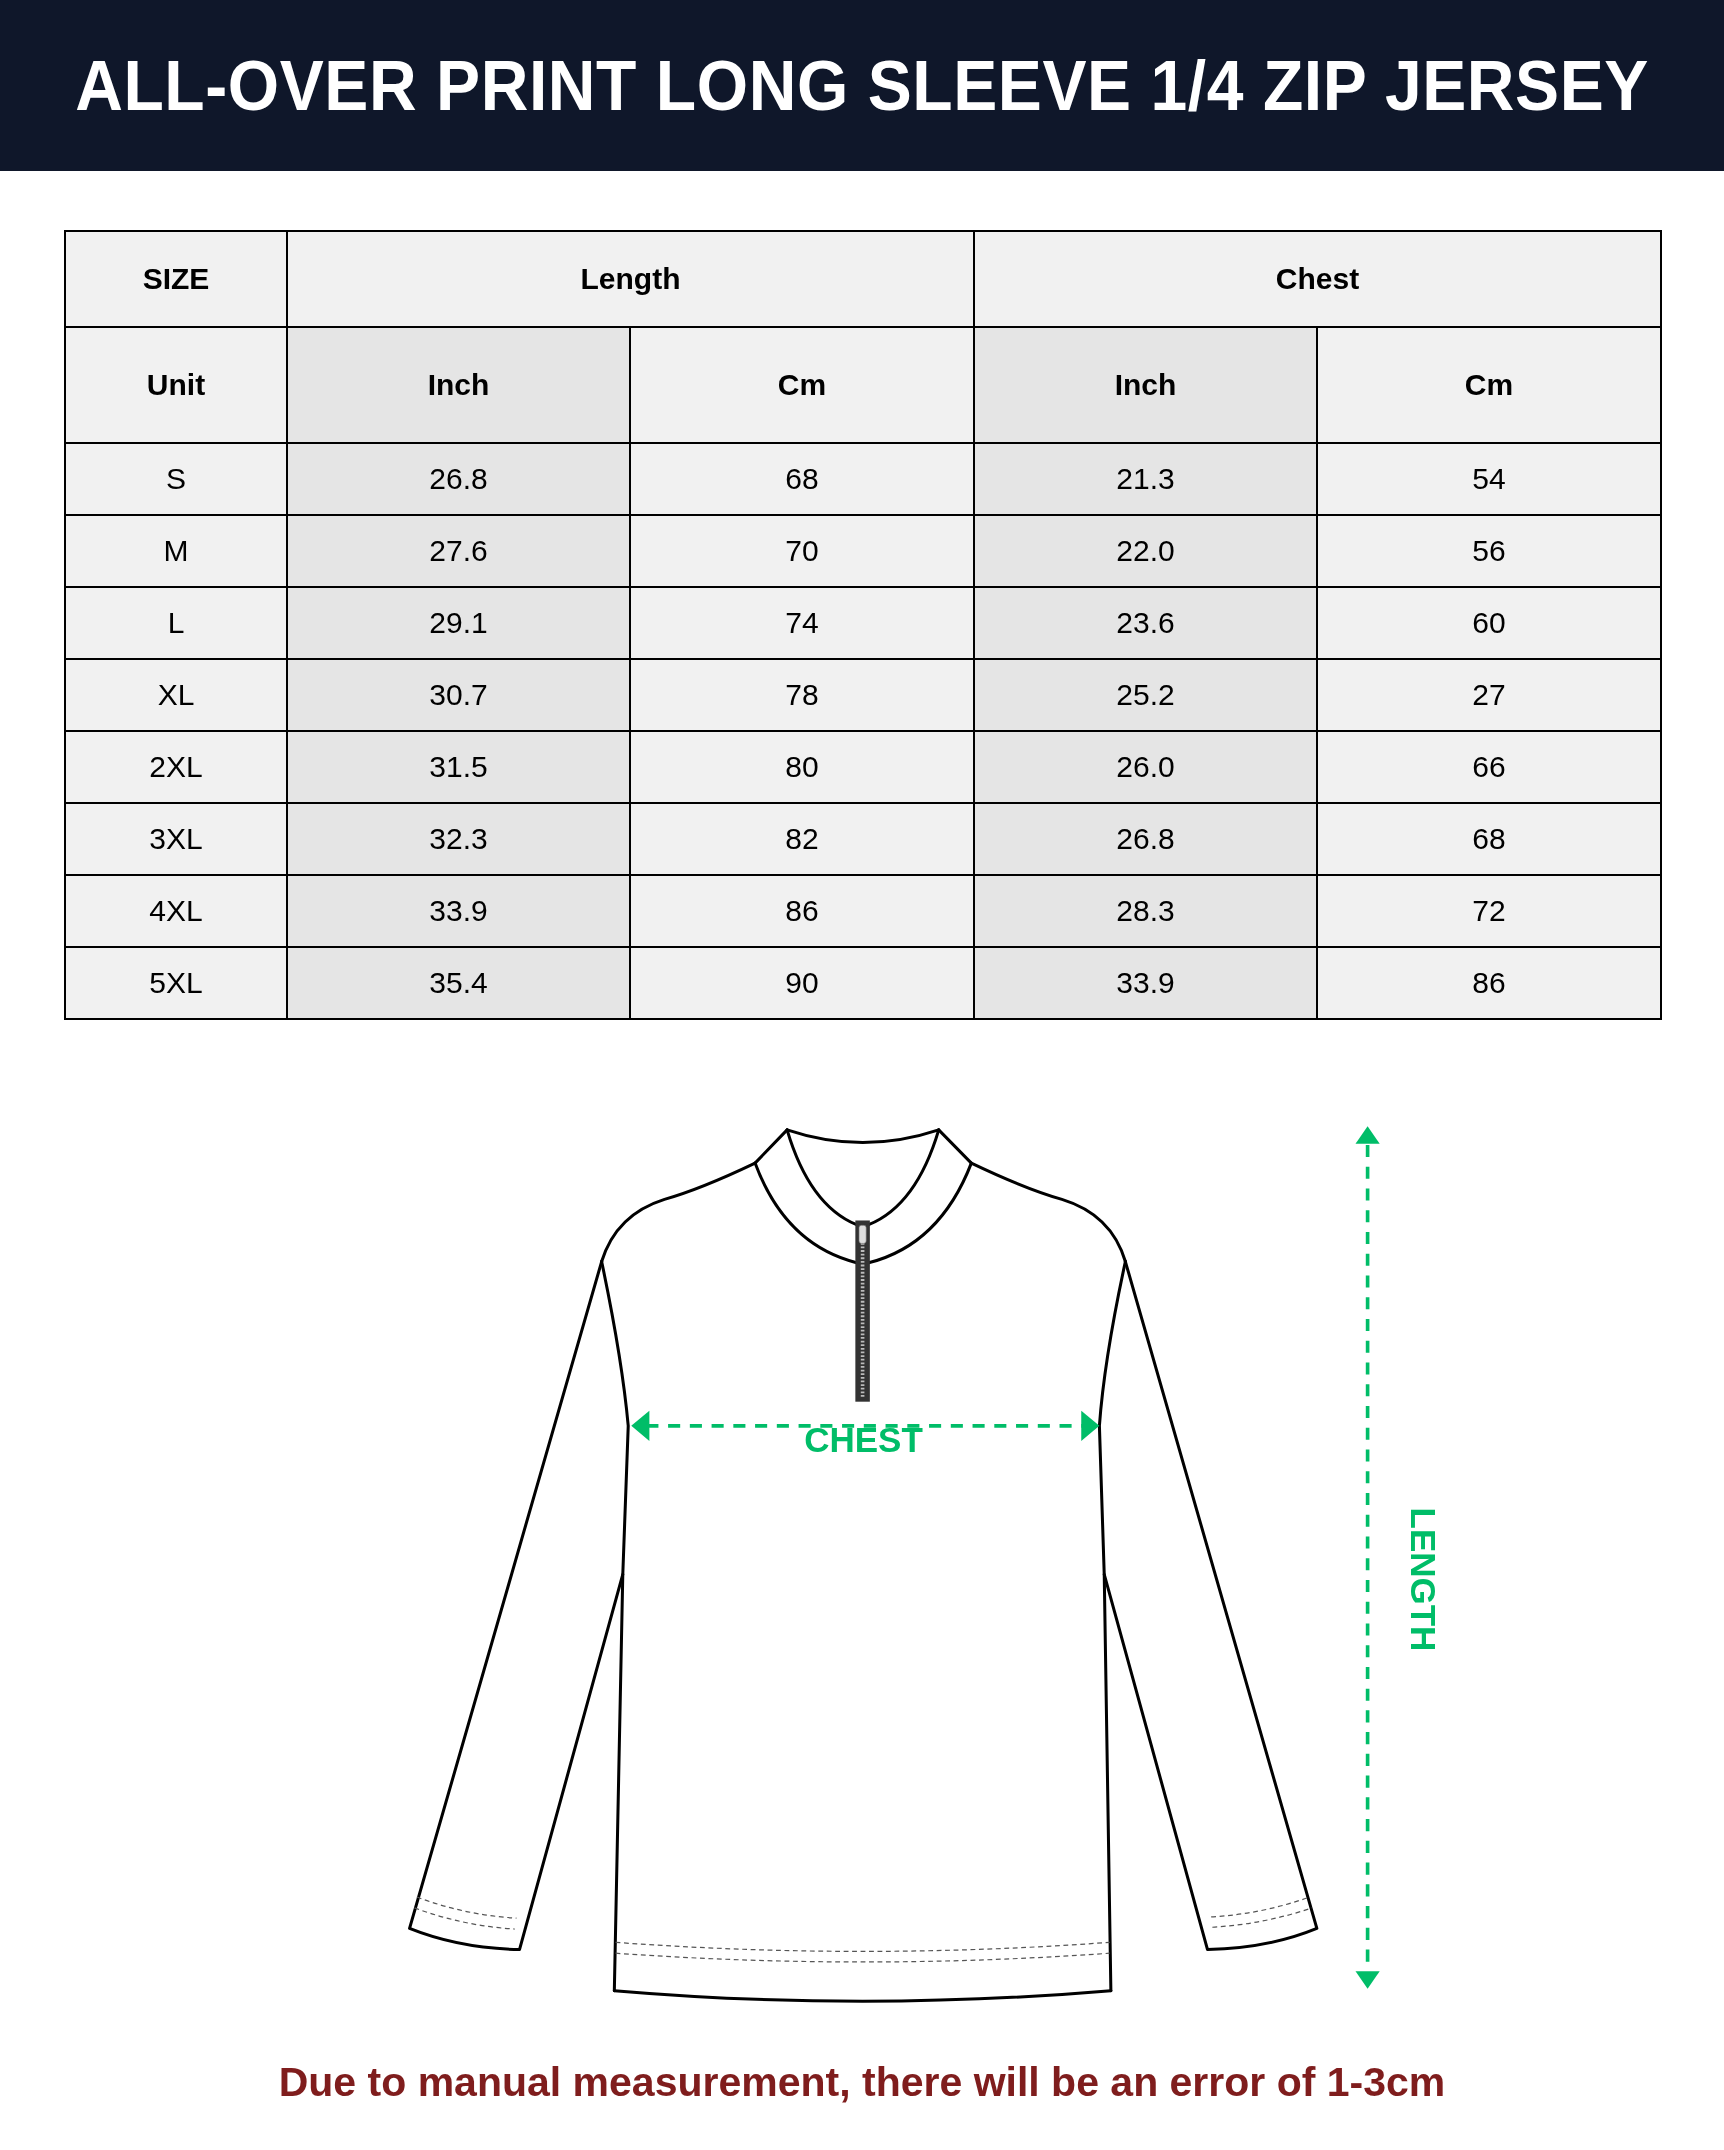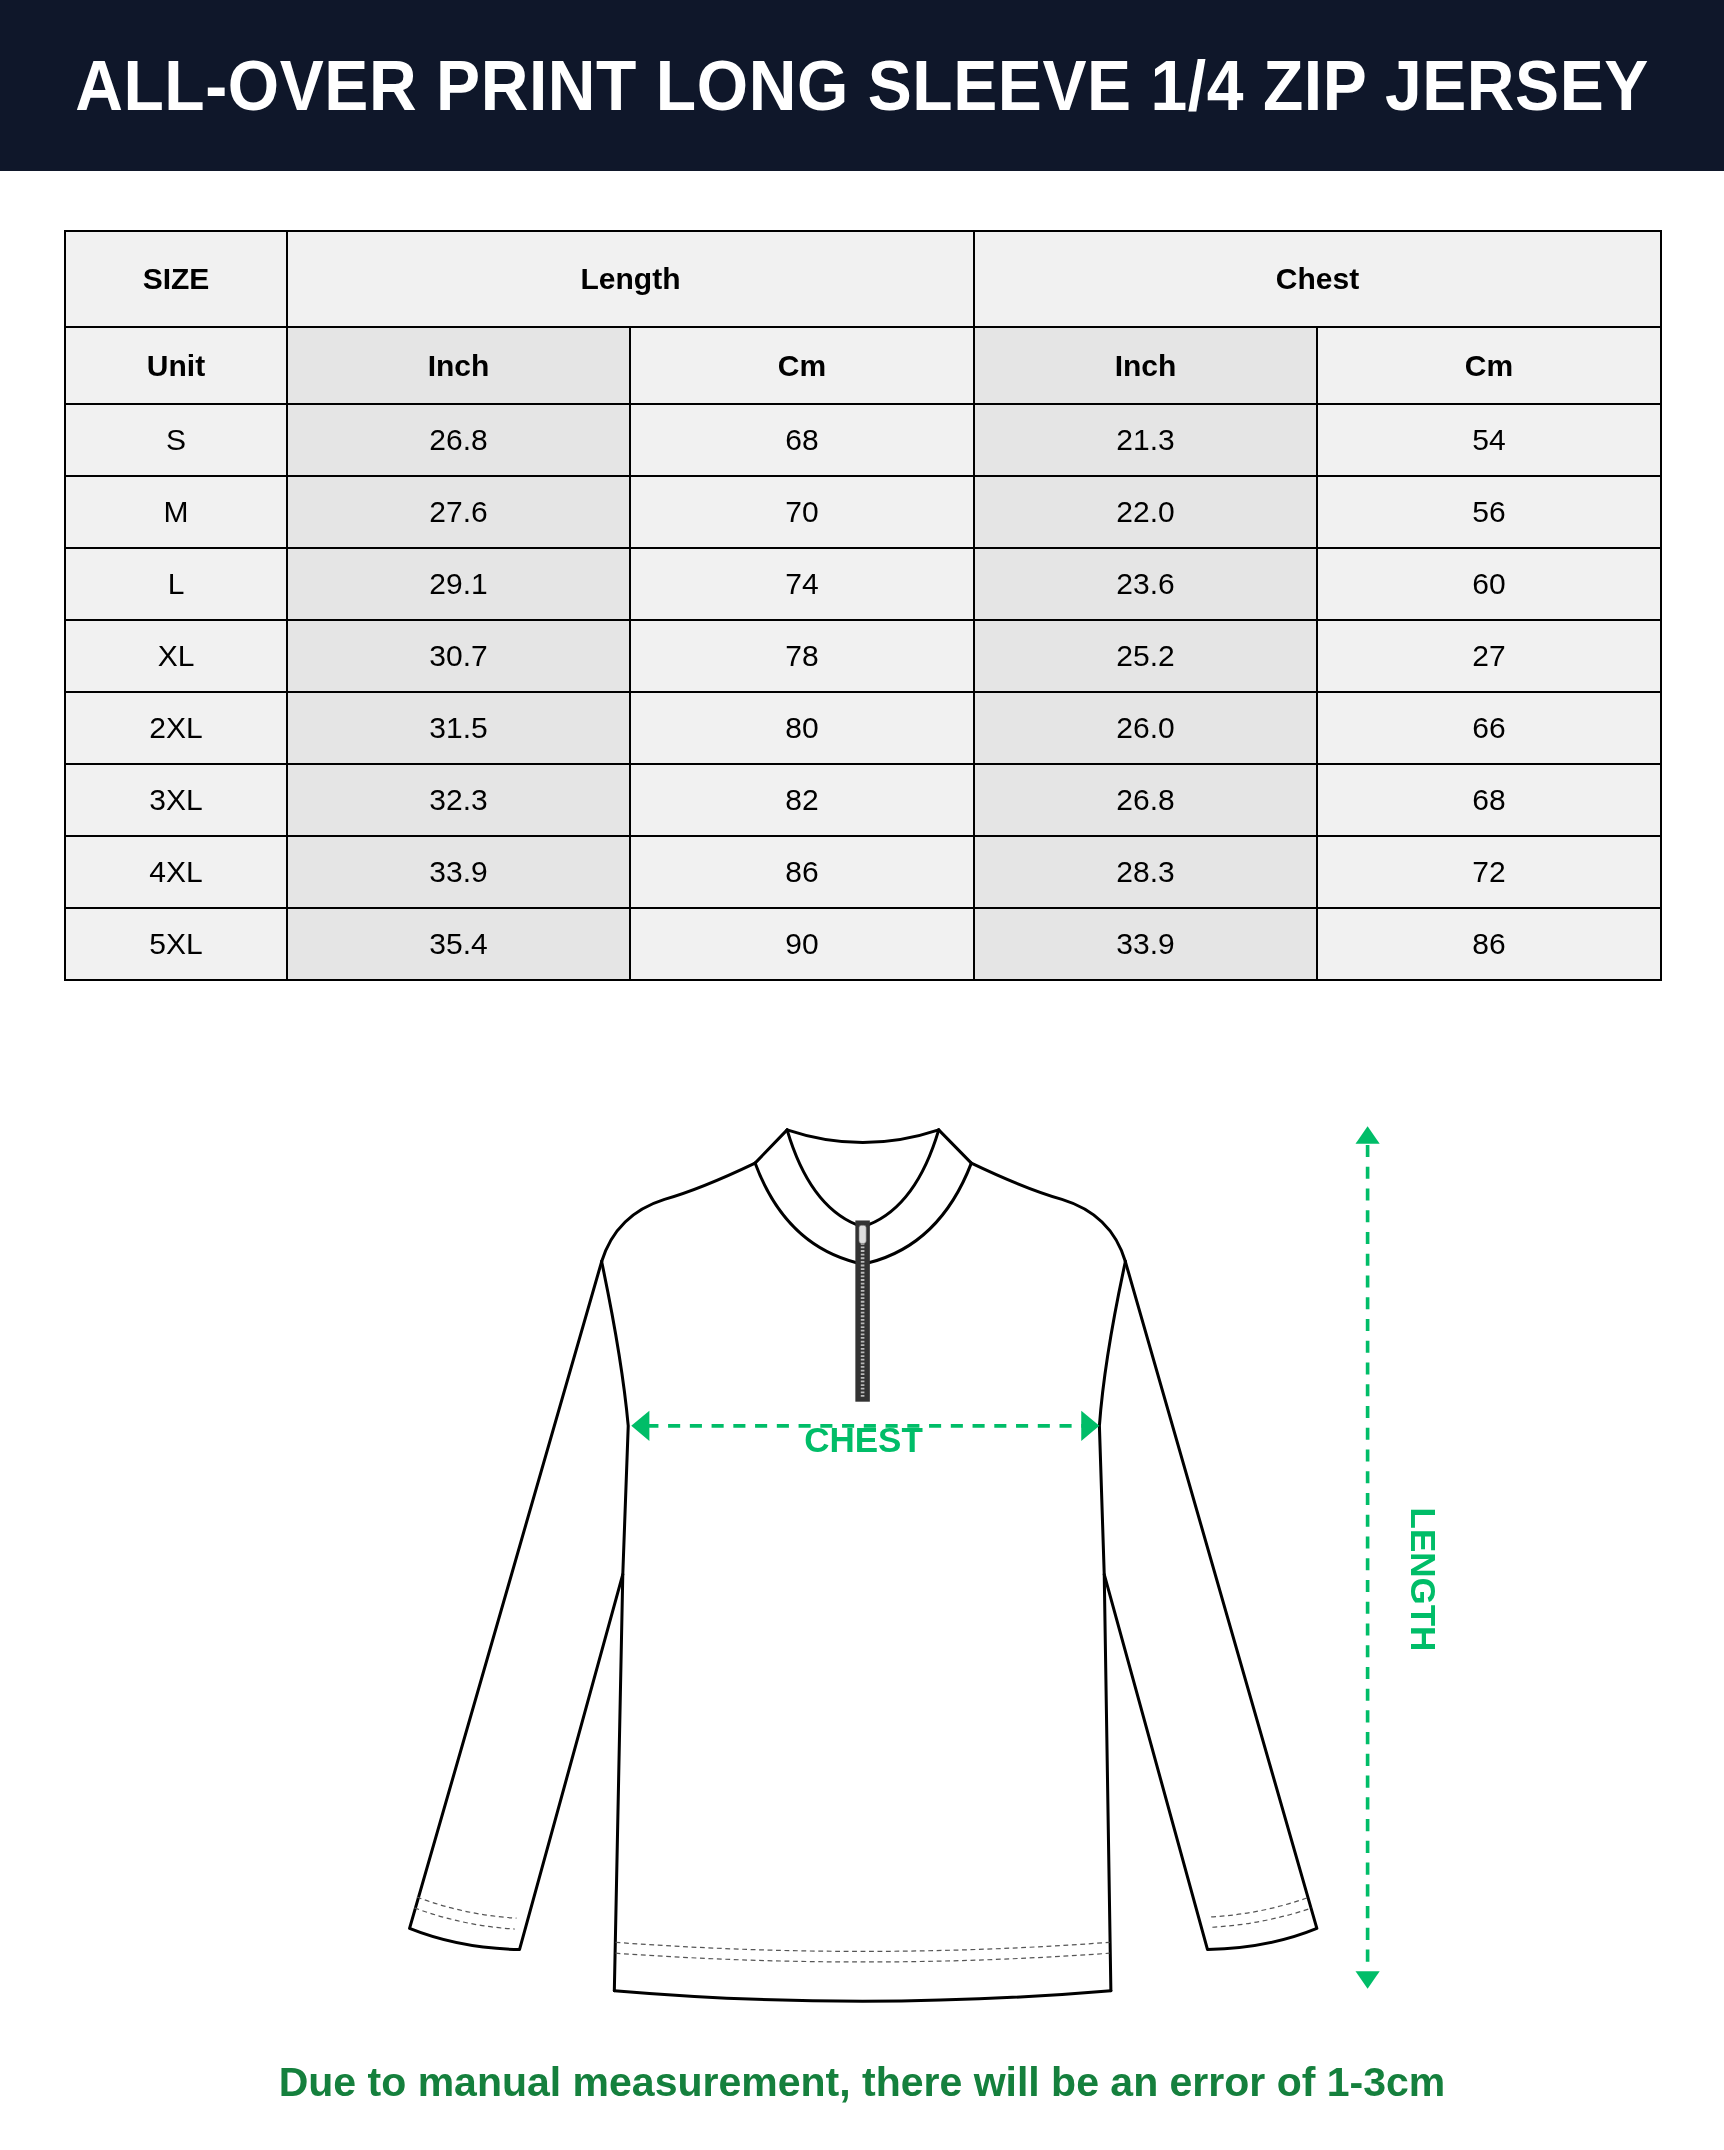--- a/index.html
+++ b/index.html
@@ -20,21 +20,21 @@
   .size-table {
     position: absolute; left: 64px; top: 230px; width: 1596px;
     border-collapse: collapse; table-layout: fixed;
   }
   .size-table td, .size-table th {
     border: 2.4px solid #000; text-align: center; vertical-align: middle;
     font-size: 30px;
   }
   .size-table th { font-weight: 700; margin-top: 26px; }
   .size-table tr.h1 th { height: 96px; }
-  .size-table tr.h2 th { height: 77px; }
+  .size-table tr.h2 th { height: 116px; }
   .size-table tr.data td { height: 72px; font-weight: 400; }
   .size-table td.size-cell { font-weight: 700; }
   .bg-gray { background: #f1f1f1; }
   .bg-white { background: #e5e5e5; }
 
   .diagram { position: absolute; left: 0; top: 0; width: 1724px; height: 2151px; pointer-events: none; }
   .diagram * { pointer-events: auto; }
 
   .chest-label {
     position: absolute; left: 779px; top: 1420px; width: 169px; text-align: center;
@@ -42,21 +42,21 @@
   }
   .length-label {
     position: absolute; left: 1353px; top: 1556px; width: 139px; height: 42px;
     color: #00bd68; font-weight: 700; font-size: 35px; text-align: center;
     transform: rotate(90deg); transform-origin: center center;
     line-height: 42px;
   }
 
   .disclaimer {
     position: absolute; left: 0; top: 2059px; width: 1724px; text-align: center;
-    color: #15803d; font-weight: 700; font-size: 41px; white-space: nowrap;
+    color: #7f1d1d; font-weight: 700; font-size: 41px; white-space: nowrap;
   }
 </style>
 </head>
 <body>
 
 <div class="banner">
   <div class="banner-title">ALL-OVER PRINT LONG SLEEVE 1/4 ZIP JERSEY</div>
 </div>
 
 <table class="size-table">

